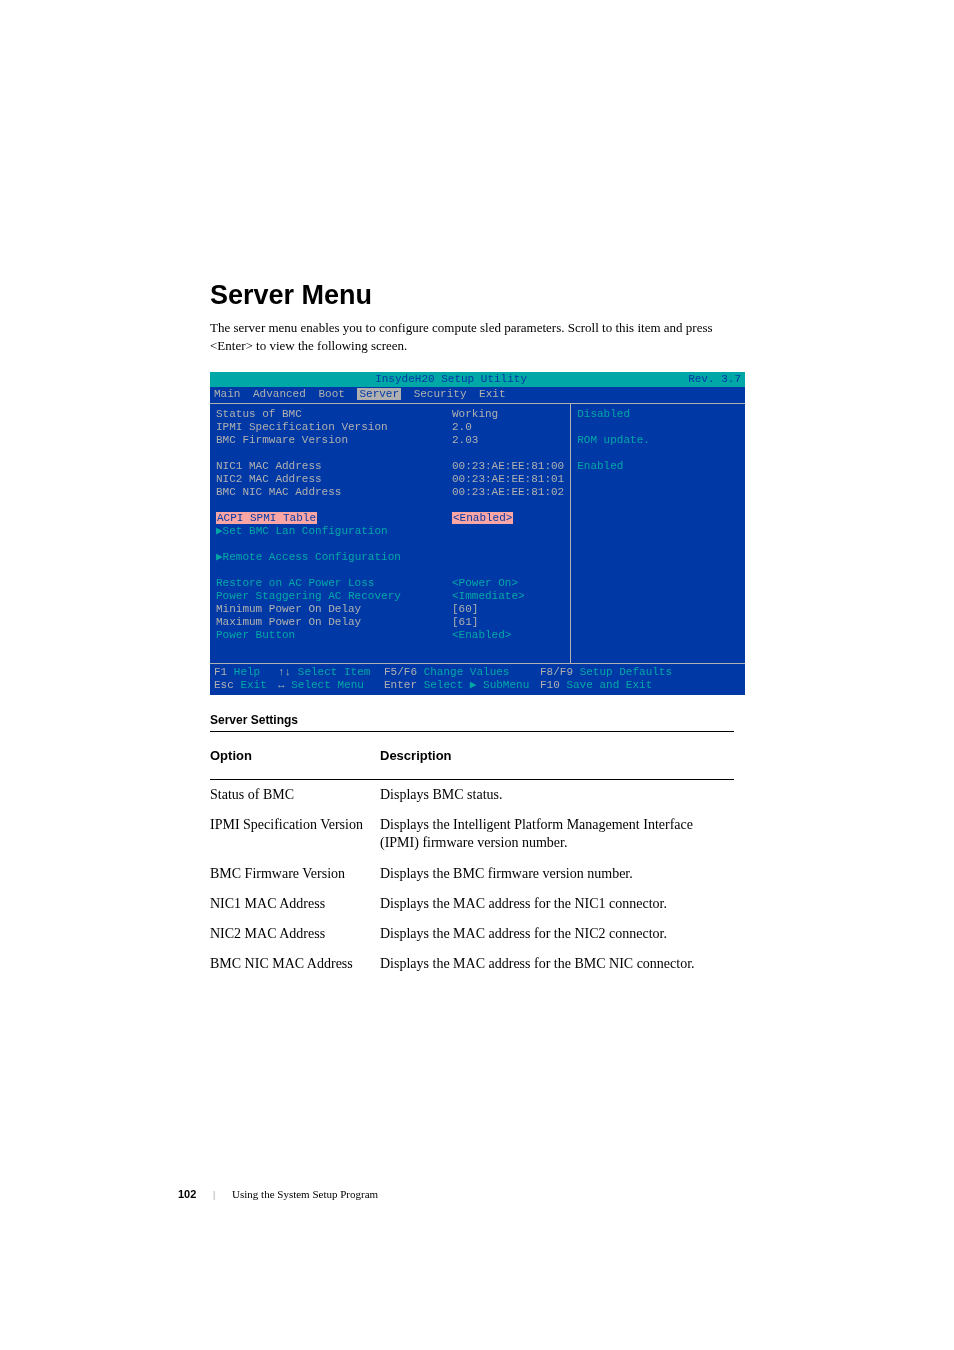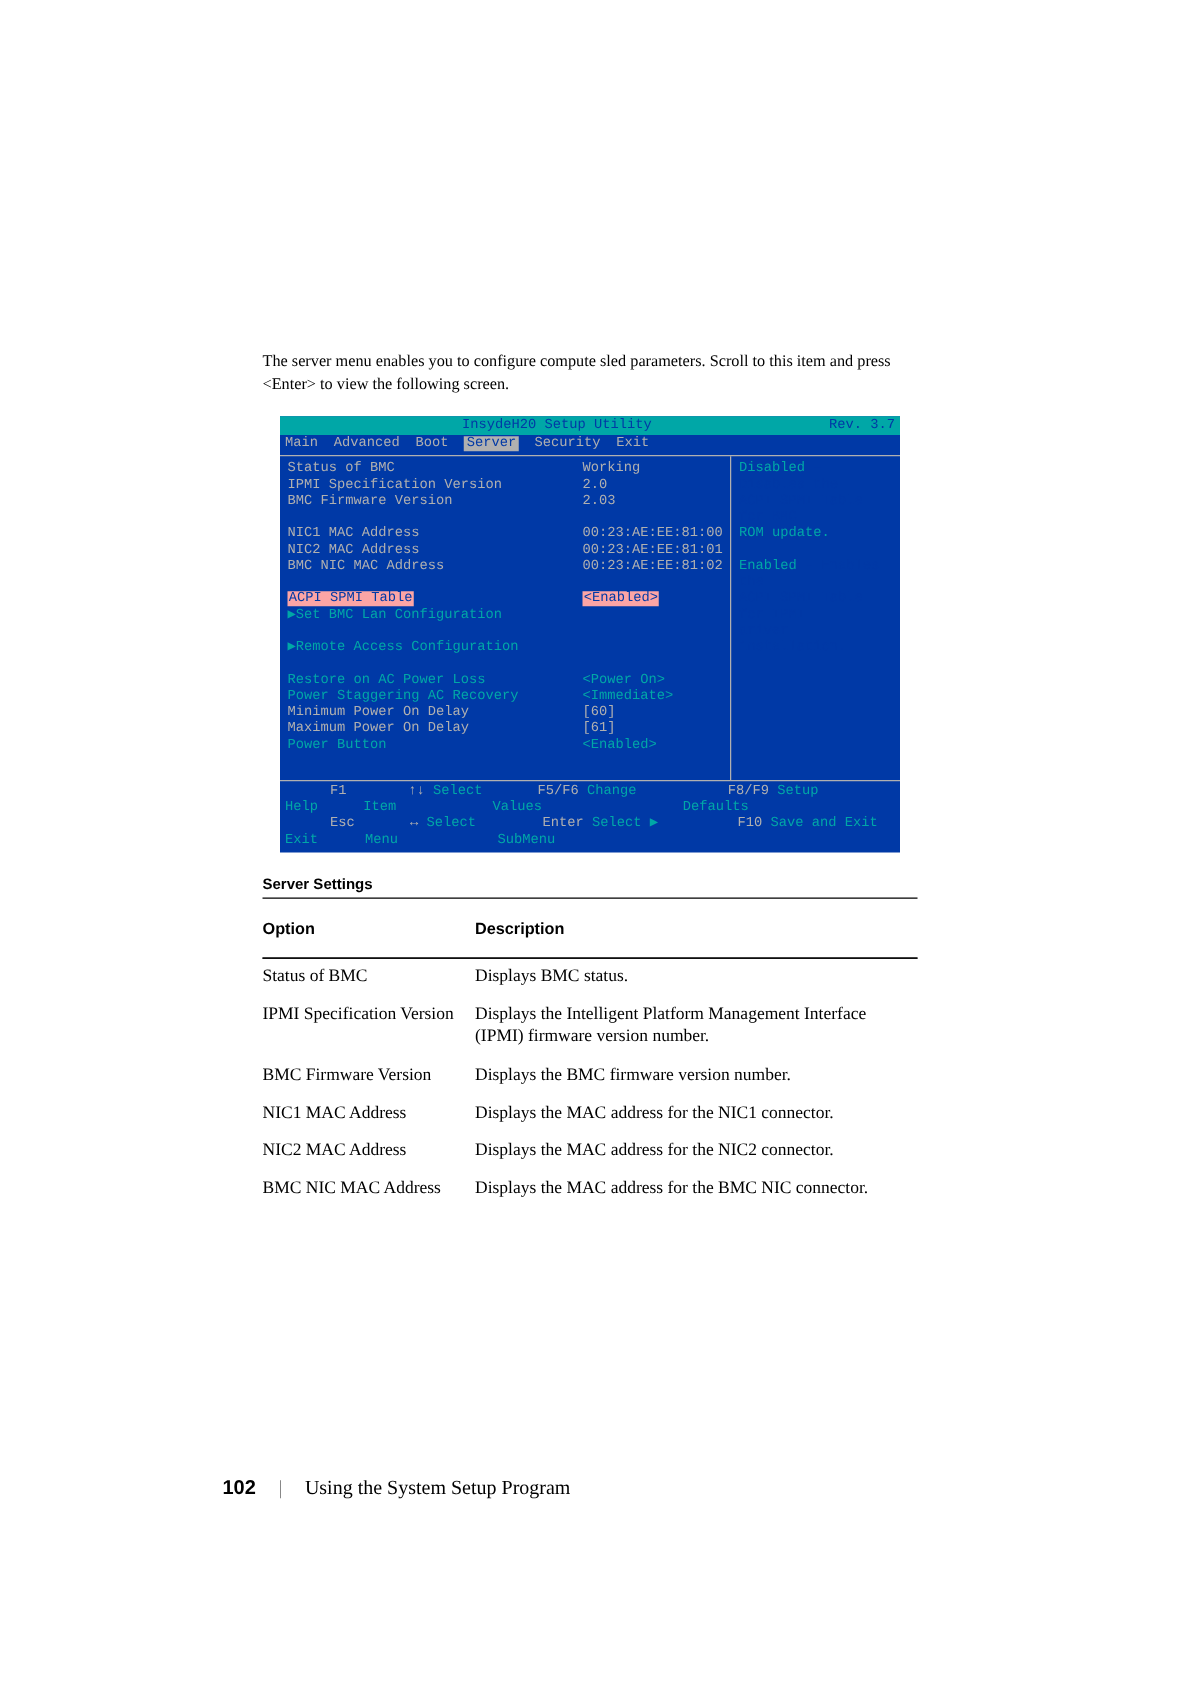--- a/index.html
+++ b/index.html
@@ -21,21 +21,21 @@
     font-size: 27px;
     margin: 0 0 8px 0;
   }
   .intro {
     font-family: Georgia, 'Times New Roman', serif;
     font-size: 13px;
     line-height: 1.35;
     margin: 0 0 18px 0;
   }
   .bios {
-    width: 496px;
+    width: 535px;
     margin: 0 auto 18px auto;
     background: #0039a6;
     font-family: 'Courier New', monospace;
     font-size: 11px;
     line-height: 13px;
     color: #b0b0b0;
     border-collapse: collapse;
     display: block;
   }
   .bios-header {
@@ -70,21 +70,21 @@
   .row { display: flex; }
   .lbl { flex: 0 0 200px; }
   .val { flex: 1; color: #b0b0b0; padding-left: 36px; }
   .cyan { color: #00a7a7; }
   .hl { background: #fca5a5; color: #0039a6; padding: 0 1px; }
   .blank { height: 13px; }
   .bios-footer {
     padding: 2px 4px 3px 4px;
   }
   .footer-row { display: flex; }
-  .fk { color: #b0b0b0; margin-left: 36px; }
+  .fk { color: #b0b0b0; }
   .ft { color: #00a7a7; }
   .fseg { margin-right: 6px; }
 
   .table-caption {
     font-family: Arial, Helvetica, sans-serif;
     font-weight: bold;
     font-size: 12px;
     margin: 0 0 4px 0;
   }
   table.settings {
@@ -105,30 +105,31 @@
     vertical-align: top;
     font-family: Georgia, 'Times New Roman', serif;
     line-height: 1.3;
   }
   table.settings td.opt { width: 170px; }
 
   .page-footer {
     position: absolute;
     left: 178px;
     bottom: 150px;
-    font-size: 16px;
+    font-size: 11px;
     font-family: Georgia, 'Times New Roman', serif;
   }
   .page-footer .num { font-weight: bold; font-family: Arial, sans-serif; }
   .page-footer .sep { margin: 0 14px; color: #888; }
 </style>
 </head>
 <body>
 
 <div class="page">
+  <h1>Server Menu</h1>
   <p class="intro">The server menu enables you to configure compute sled parameters. Scroll to this item and press &lt;Enter&gt; to view the following screen.</p>
 
   <div class="bios">
     <div class="bios-header">
       <span></span>
       <span>InsydeH20 Setup Utility</span>
       <span>Rev. 3.7</span>
     </div>
     <div class="bios-tabs">
       <span>Main</span>

